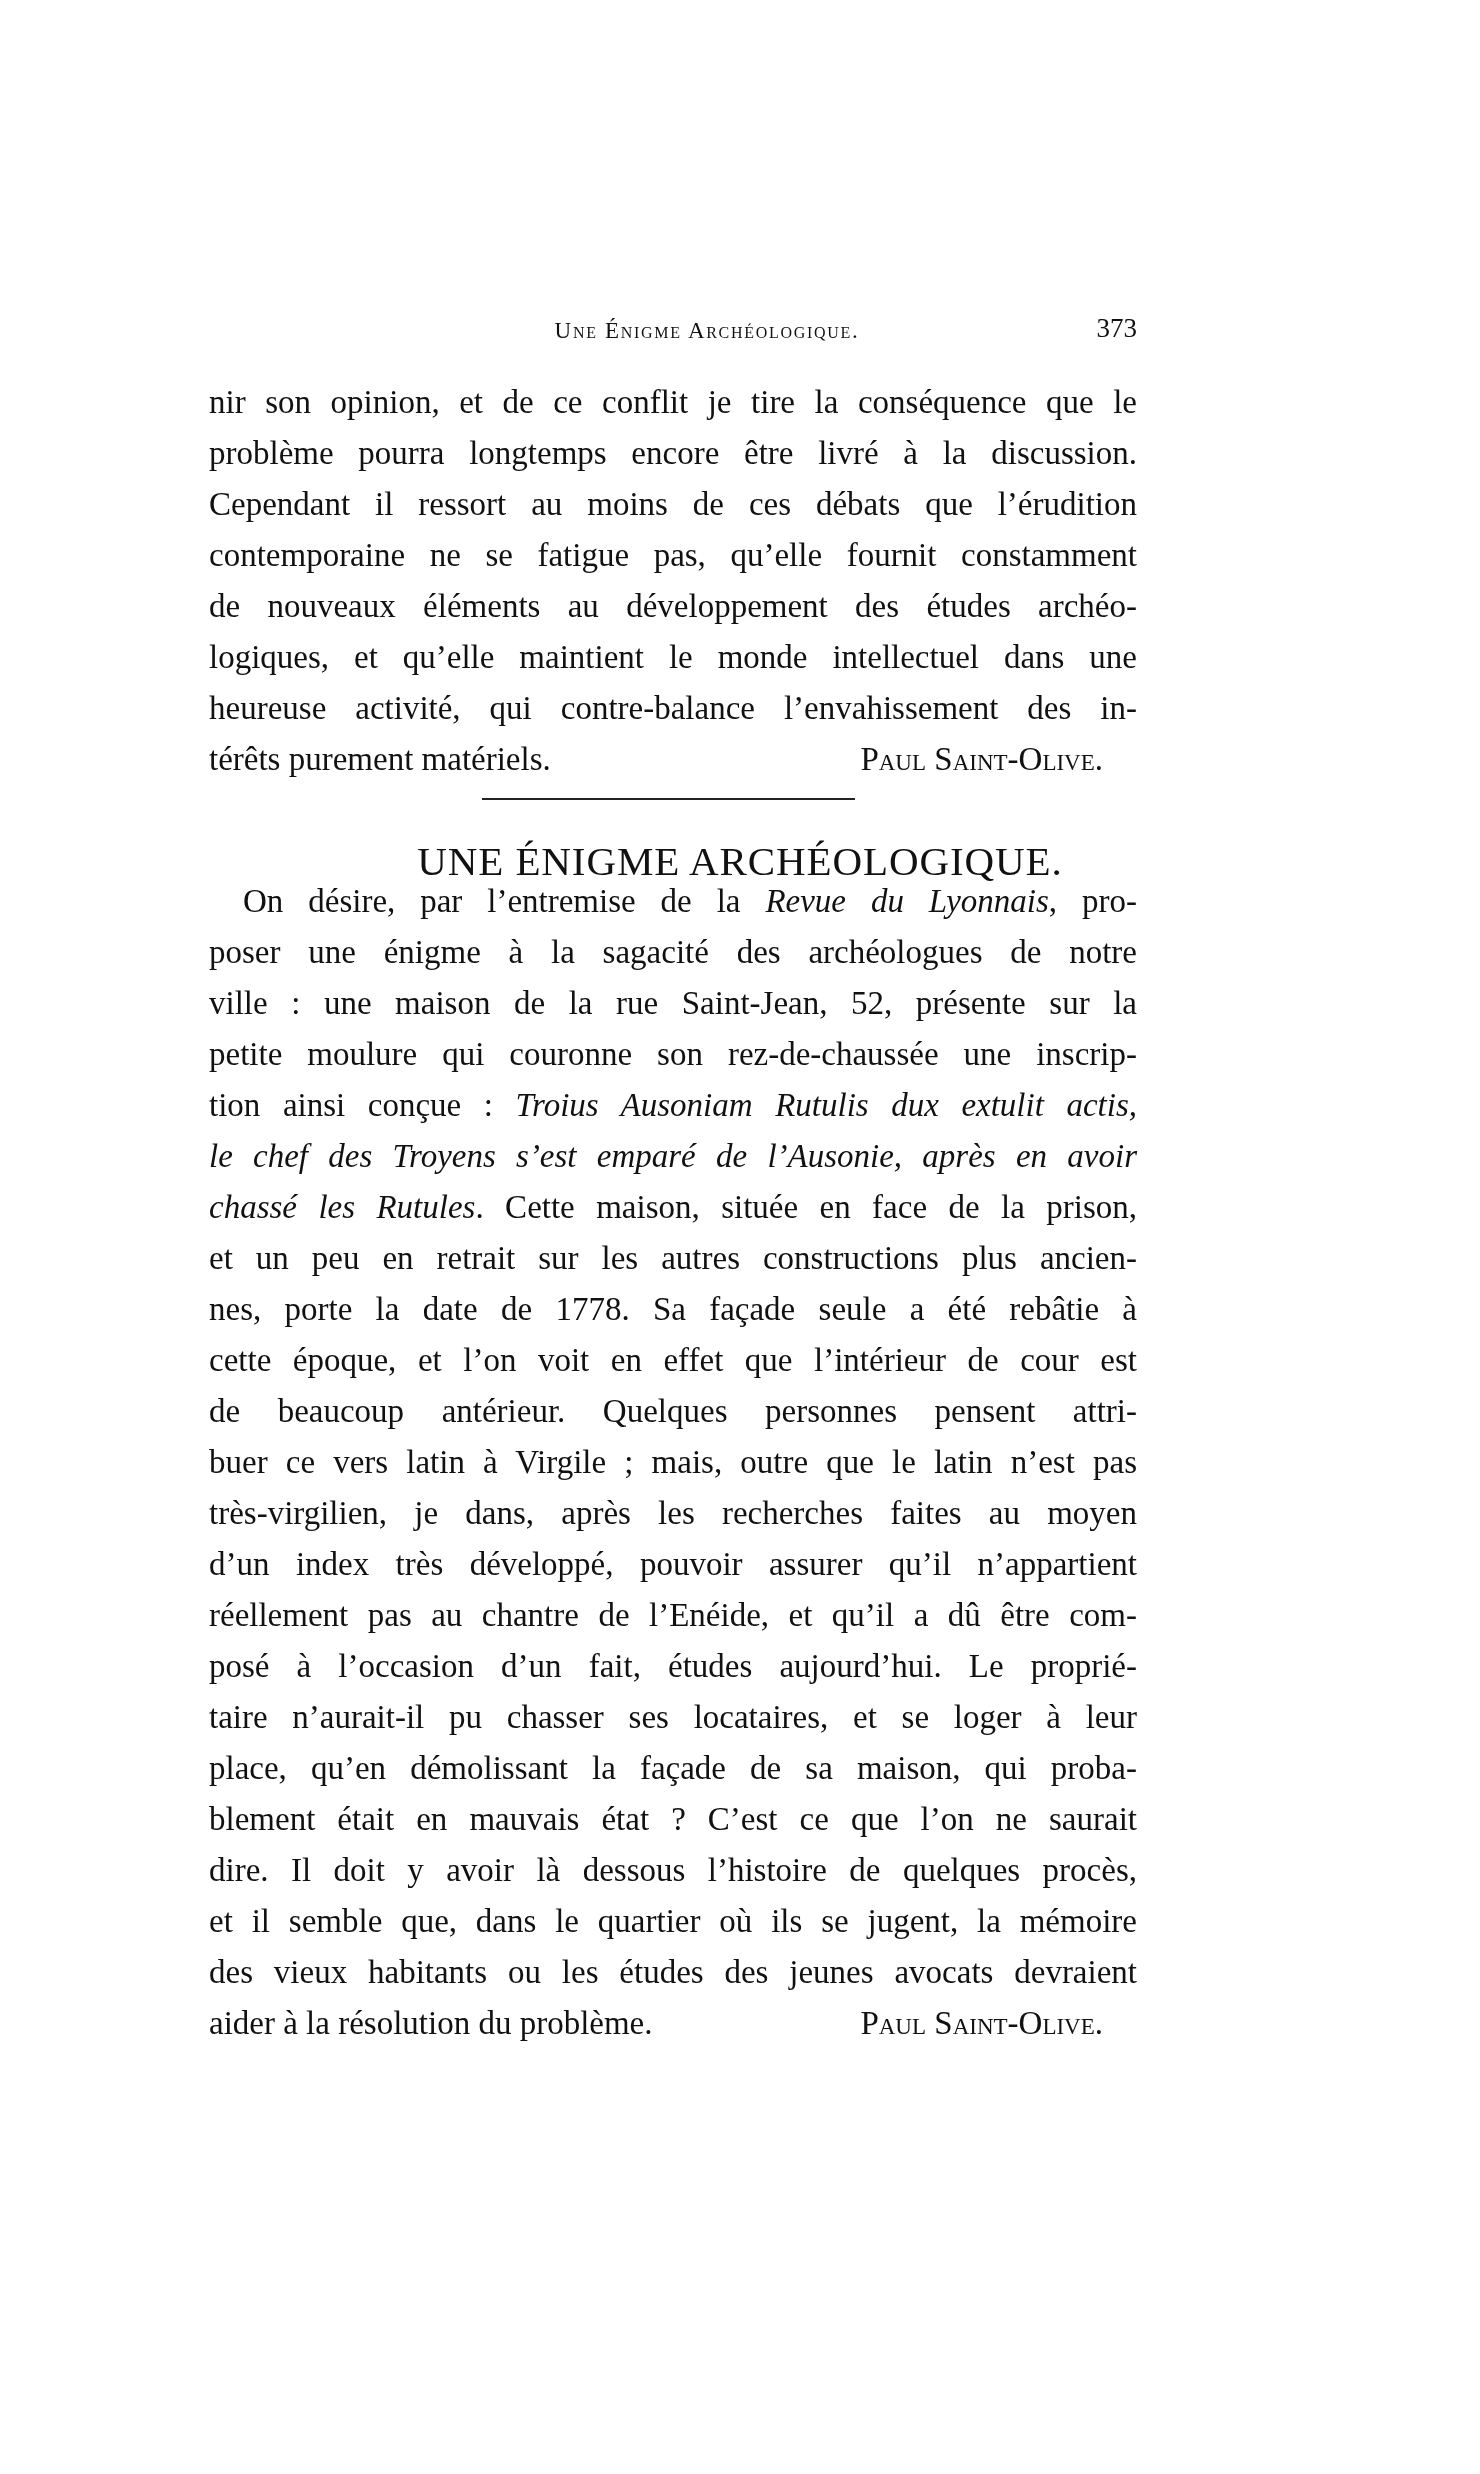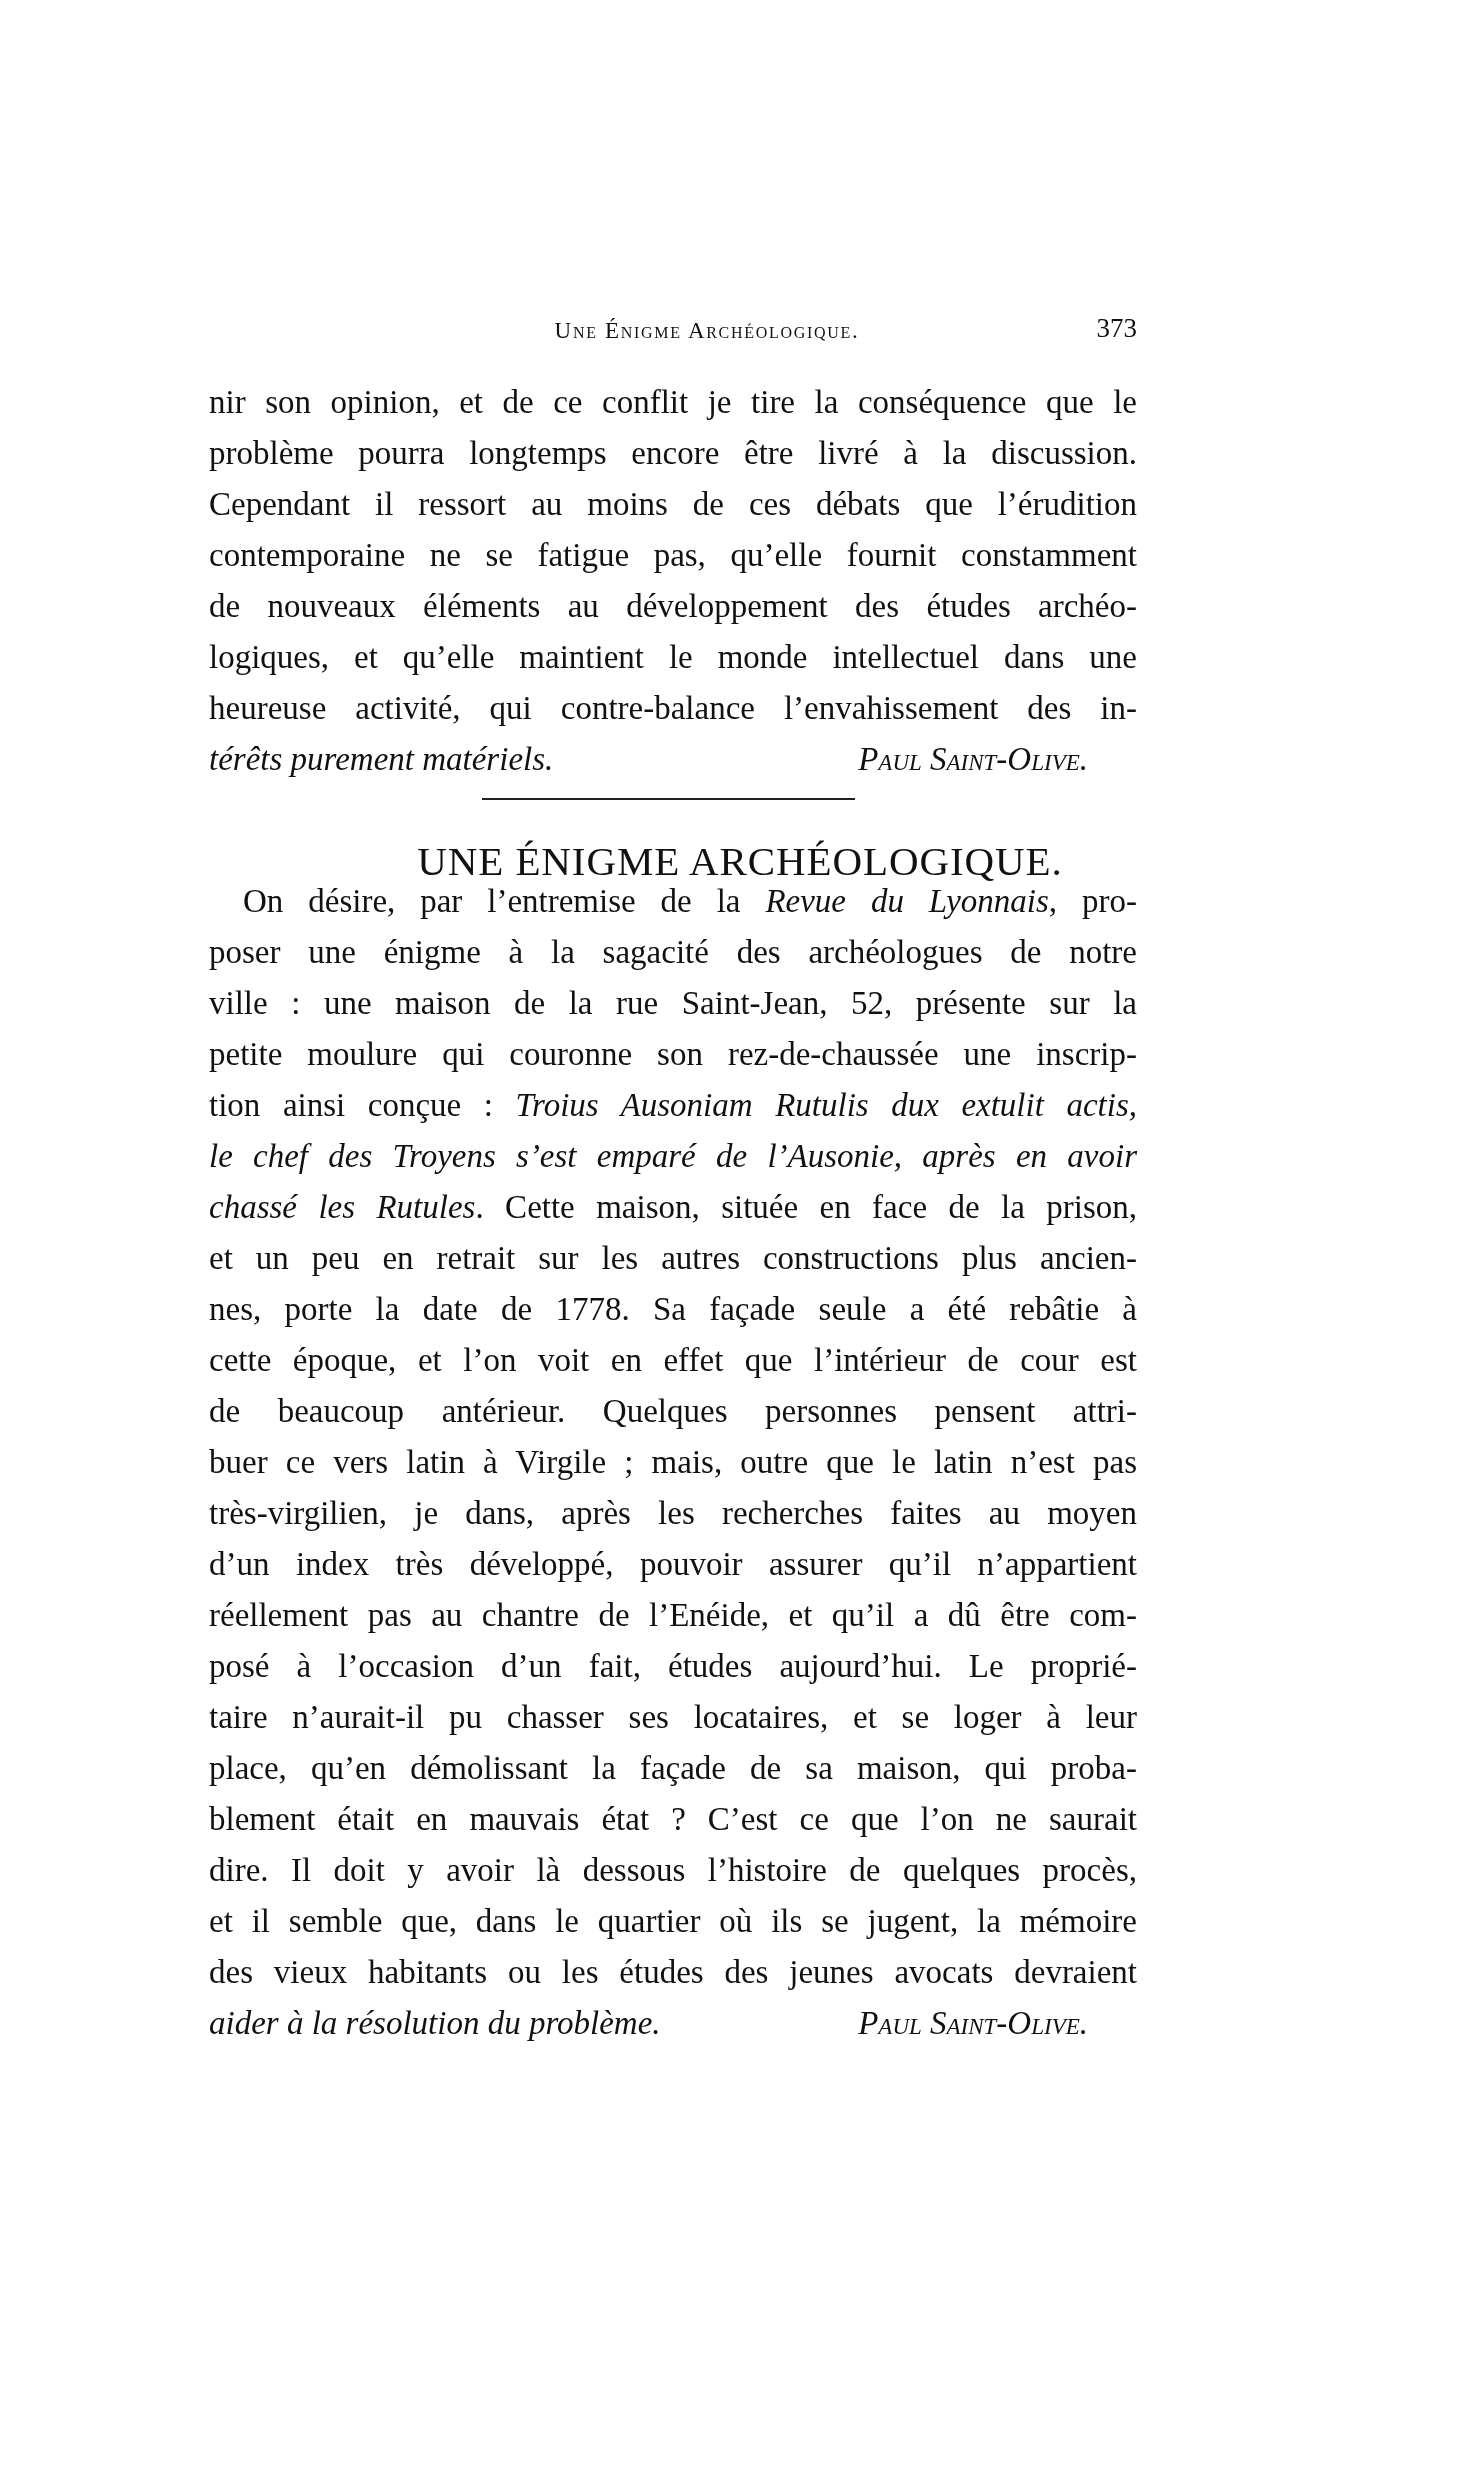--- a/index.html
+++ b/index.html
@@ -3,22 +3,22 @@
 <meta charset="utf-8">
 <style>
   html,body{margin:0;padding:0;background:#fff;}
   body{width:1480px;height:2475px;position:relative;overflow:hidden;font-family:"Liberation Serif","DejaVu Serif",serif;color:#111;}
   .page{position:absolute;left:0;top:0;width:1480px;height:1864px;}
   .running-head{position:absolute;left:209px;width:928px;top:318px;height:38px;}
   .rh-title{position:absolute;left:0;right:0;text-align:center;font-size:23px;letter-spacing:1.7px;font-variant:small-caps;padding-left:68px;box-sizing:border-box;}
   .rh-num{position:absolute;right:0;top:-5.1px;font-size:27px;}
   .block{position:absolute;left:209px;width:928px;font-size:33px;line-height:51px;}
   .line{display:block;white-space:nowrap;text-align:justify;text-align-last:justify;height:51px;}
-  .sig-line{display:flex;justify-content:space-between;font-style:italic;}
-  .sig{font-variant:small-caps;margin-right:49px;}
+  .sig-line{display:flex;justify-content:space-between;}
+  .sig{font-variant:small-caps;margin-right:34px;}
   .divider{position:absolute;left:482px;width:373px;top:798px;height:0;border-top:2.1px solid #222;}
   .article-title{position:absolute;left:0;width:1480px;text-align:center;top:837px;font-size:41px;letter-spacing:0.9px;}
   .indent{padding-left:34px;}
   i{font-style:italic;}
 </style>
 </head>
 <body>
 
 <div class="page">
 

